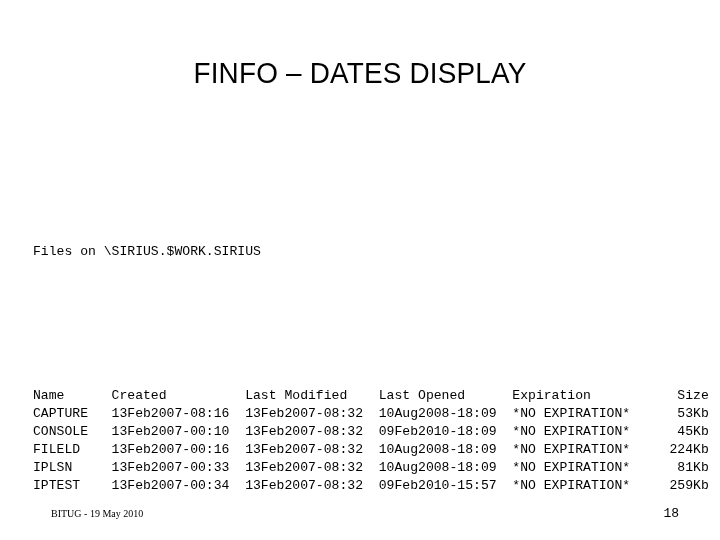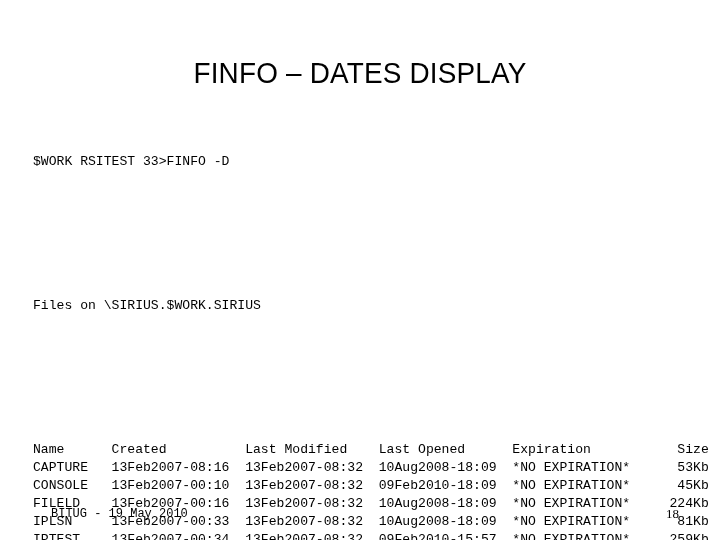--- a/index.html
+++ b/index.html
@@ -73,48 +73,47 @@
     position: absolute;
     left: 0;
     top: 505px;
     width: 720px;
     height: 22px;
   }
   #footer-left {
     position: absolute;
     left: 51px;
     top: 0;
-    font-family: Liberation Mono, monospace;
-    font-size: 12px;
+    font-family: Liberation Serif, serif;
+    font-size: 10px;
     line-height: 18px;
     color: #000000;
     white-space: nowrap;
     text-align: center;
   }
   #footer-page {
     position: absolute;
     right: 41px;
     top: 0;
-    font-family: Liberation Serif, serif;
+    font-family: Liberation Mono, monospace;
     font-size: 13px;
     line-height: 18px;
     color: #000000;
     white-space: nowrap;
   }
 </style>
 </head>
 <body>
 
 <div id="slide">
 
   <div id="slide-title">FINFO – DATES DISPLAY</div>
 
   <div id="terminal">
 
-    <span class="tline">$WORK RSITEST 33&gt;FINFO -D</span>
 
     <span class="tline blank"> </span>
 
     <span class="tline">Files on \SIRIUS.$WORK.SIRIUS</span>
 
     <span class="tline blank"> </span>
 
     <span id="file-table"><span class="tline">Name      Created          Last Modified    Last Opened      Expiration           Size</span><span class="tline">CAPTURE   13Feb2007-08:16  13Feb2007-08:32  10Aug2008-18:09  *NO EXPIRATION*      53Kb</span><span class="tline">CONSOLE   13Feb2007-00:10  13Feb2007-08:32  09Feb2010-18:09  *NO EXPIRATION*      45Kb</span><span class="tline">FILELD    13Feb2007-00:16  13Feb2007-08:32  10Aug2008-18:09  *NO EXPIRATION*     224Kb</span><span class="tline">IPLSN     13Feb2007-00:33  13Feb2007-08:32  10Aug2008-18:09  *NO EXPIRATION*      81Kb</span><span class="tline">IPTEST    13Feb2007-00:34  13Feb2007-08:32  09Feb2010-15:57  *NO EXPIRATION*     259Kb</span></span>
 
     

